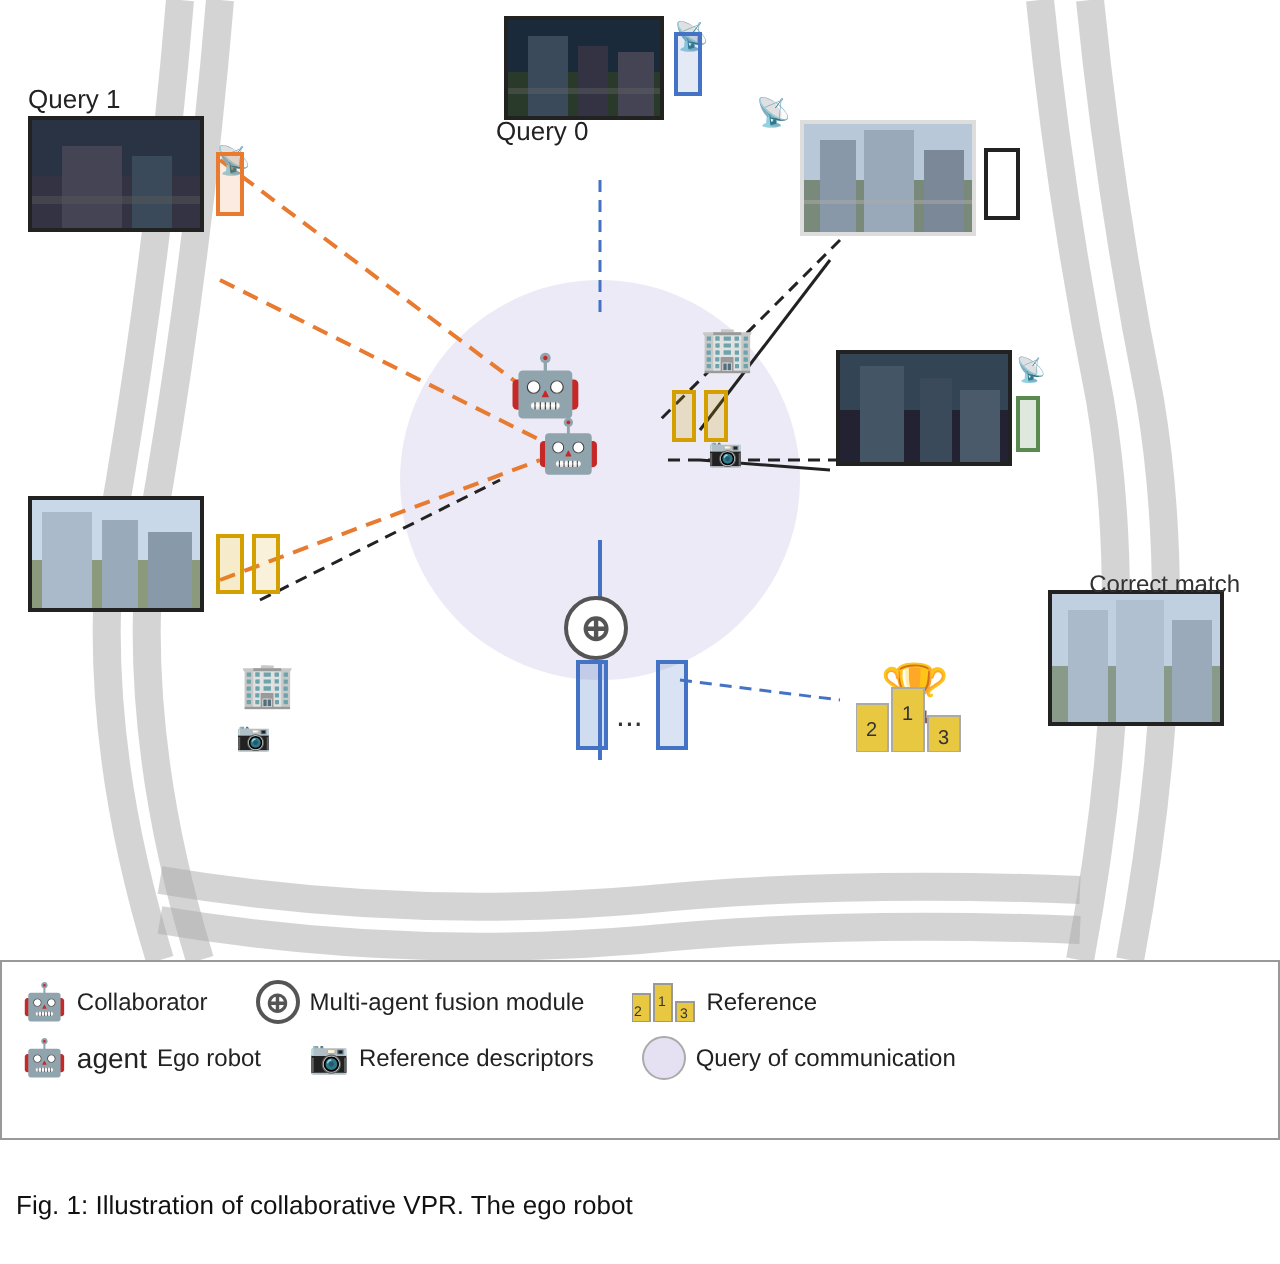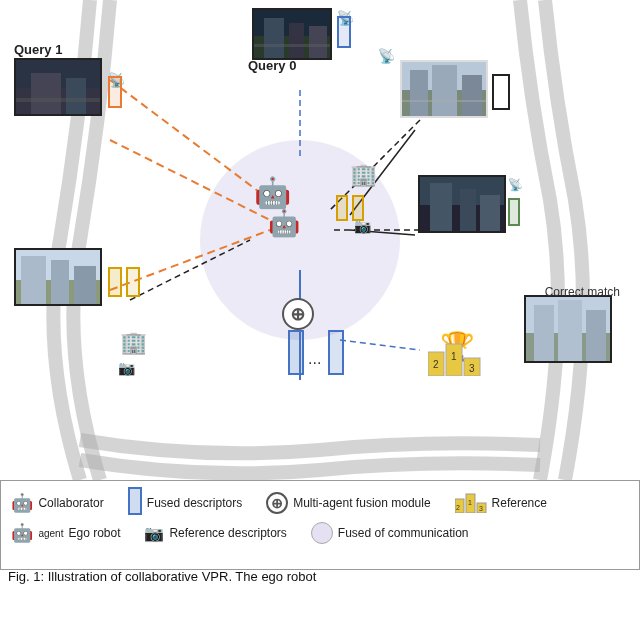--- a/index.html
+++ b/index.html
@@ -51,21 +51,21 @@
       display: flex;
       align-items: center;
       gap: 5px;
       font-size: 12px;
       color: #222;
     }
 
     
     #caption {
       position: absolute;
-      top: 564px;
+      top: 590px;
       left: 0;
       width: 640px;
       font-size: 13px;
       text-align: left;
       padding: 4px 8px;
       color: #111;
       line-height: 1.4;
     }
 
     
@@ -103,21 +103,21 @@
       background: linear-gradient(135deg, #334, #556, #889);
       display: flex;
       align-items: center;
       justify-content: center;
     }
 
     
     .query-label {
       position: absolute;
       font-size: 13px;
-      font-weight: bold;
+      font-weight: normal;
       color: #222;
     }
 
     
     .desc-rect {
       position: absolute;
       border: 2px solid;
     }
 
     
@@ -320,28 +320,20 @@
       </svg>
     </div>
 
   </div>
 
   <div id="legend-area">
     <div class="legend-row">
       <div class="legend-item">
         <span class="legend-robot">🤖</span>
         <span>Collaborator</span>
-      </div>
-      <div class="legend-item">
-        <span>
-          <svg width="14" height="28" xmlns="http://www.w3.org/2000/svg">
-            <rect x="1" y="1" width="12" height="26" fill="rgba(68,114,196,0.25)" stroke="#4472C4" stroke-width="2"></rect>
-          </svg>
-        </span>
-        <span>Fused descriptors</span>
       </div>
       <div class="legend-item">
         <span class="legend-plus-circle">⊕</span>
         <span>Multi-agent fusion module</span>
       </div>
       <div class="legend-item">
         <span>
           <svg width="32" height="24" xmlns="http://www.w3.org/2000/svg">
             <rect x="0" y="10" width="9" height="14" fill="#e8c840" stroke="#999" stroke-width="1"></rect>
             <rect x="11" y="5" width="9" height="19" fill="#e8c840" stroke="#999" stroke-width="1"></rect>
@@ -350,30 +342,30 @@
             <text x="13" y="16" font-size="7" fill="#333">1</text>
             <text x="24" y="22" font-size="7" fill="#333">3</text>
           </svg>
         </span>
         <span>Reference</span>
       </div>
     </div>
     <div class="legend-row">
       <div class="legend-item">
         <span class="legend-robot">🤖</span>
-        <span style="font-size:10px;">agent</span>
+        <span style="font-size:14px;">agent</span>
         <span>Ego robot</span>
       </div>
       <div class="legend-item">
         <span class="legend-camera">📷</span>
         <span>Reference descriptors</span>
       </div>
       <div class="legend-item">
         <span class="legend-comm-circle"></span>
-        <span>Fused of communication</span>
+        <span>Query of communication</span>
       </div>
     </div>
   </div>
 
   <div id="caption">
     <span>Fig. 1: Illustration of collaborative VPR. The ego robot</span>
   </div>
 
 </div>
 

